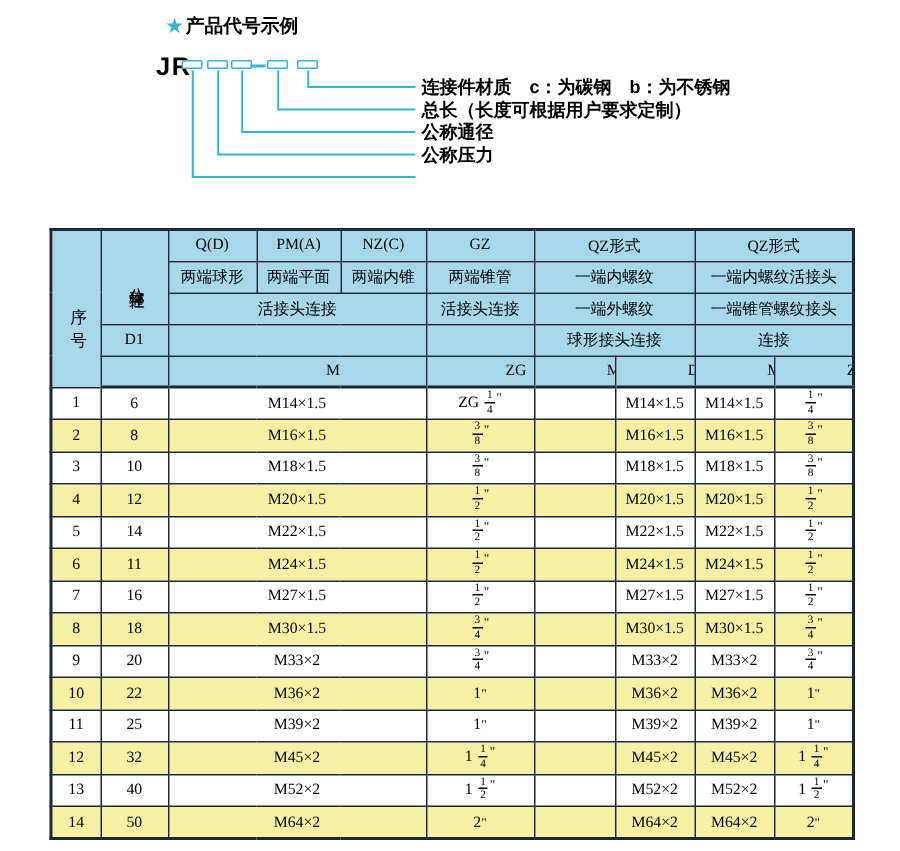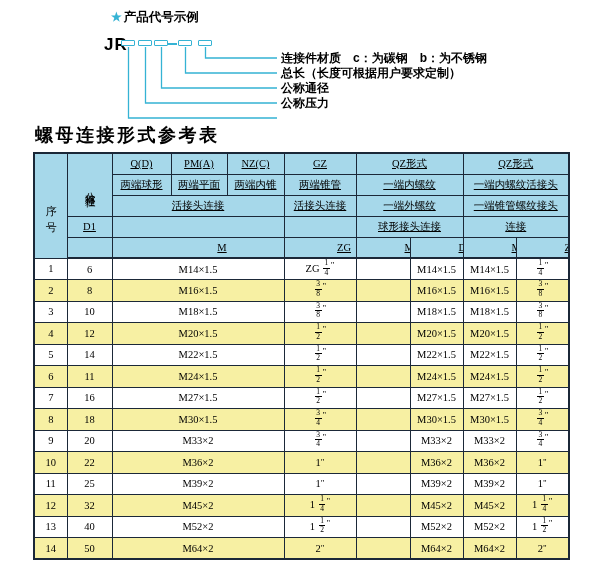--- a/index.html
+++ b/index.html
@@ -26,21 +26,21 @@
   .dlabel{position:absolute;left:281px;height:14px;line-height:14px;white-space:nowrap;
         font-family:"Liberation Sans",sans-serif;font-weight:700;font-size:12px;}
   
   .table-title{position:absolute;left:35px;top:123px;margin:0;
         font-family:"Liberation Serif",serif;font-weight:700;font-size:18px;letter-spacing:2.5px;}
   
   .ref-table{position:absolute;left:33px;top:152px;width:535px;border-collapse:collapse;
         table-layout:fixed;border:2px solid var(--border);}
   .ref-table th,.ref-table td{border:1px solid var(--border);padding:0;text-align:center;
         vertical-align:middle;font-weight:400;font-size:10.5px;overflow:hidden;}
-  .ref-table thead th{background:var(--blue);text-decoration:underline;}
+  .ref-table thead th{background:var(--blue);}
   .ref-table thead tr{height:21px;}
   .ref-table thead tr:last-child th{border-bottom-width:2px;padding-left:48px;}
   .ref-table tbody tr{height:21.5px;background:#fff;}
   .ref-table tbody tr.alt{background:var(--yellow);}
   
   .v2{writing-mode:vertical-rl;text-orientation:upright;display:inline-block;
         line-height:1;letter-spacing:17px;margin-bottom:-17px;font-size:11px;}
   .v4{writing-mode:vertical-rl;text-orientation:upright;display:inline-block;
         line-height:1;letter-spacing:1.5px;margin-bottom:-1.5px;font-size:10.5px;}
   
@@ -74,21 +74,20 @@
   <div class="code-box" style="left:154px"></div>
   <div class="code-dash"></div>
   <div class="code-box" style="left:178px"></div>
   <div class="code-box" style="left:198px"></div>
 
   <div class="dlabel" style="top:66px">总长（长度可根据用户要求定制）</div>
   <div class="dlabel" style="top:51px">连接件材质　c：为碳钢　b：为不锈钢</div>
   <div class="dlabel" style="top:81px">公称通径</div>
   <div class="dlabel" style="top:96px">公称压力</div>
 
-  <h1 class="table-title">螺母连接形式参考表</h1>
 
   <table class="ref-table">
     <colgroup>
       <col style="width:33px">
         <col style="width:45px">
         <col style="width:59px">
         <col style="width:56px">
       <col style="width:57px">
         <col style="width:72px">
         <col style="width:54px">

